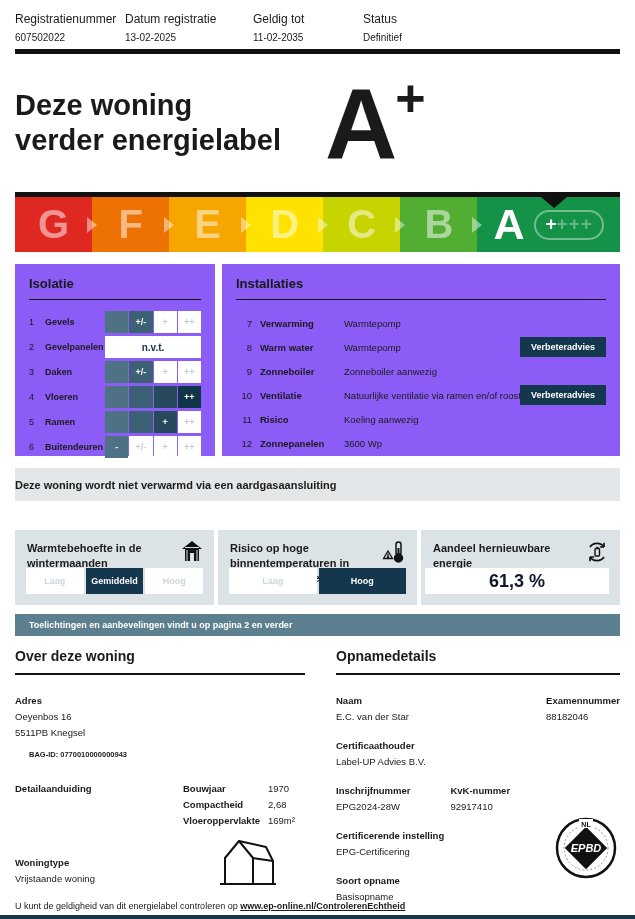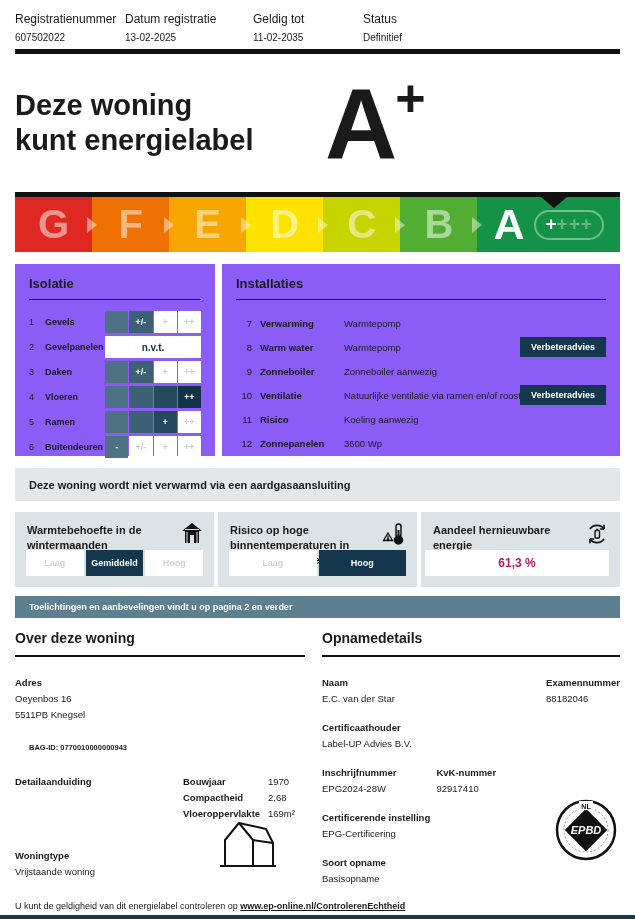--- a/index.html
+++ b/index.html
@@ -59,47 +59,47 @@
          display:flex; align-items:center; justify-content:center; }
 
   .inst-row { display:flex; align-items:center; height:24px; position:relative; }
   .inst-num { width:16px; text-align:right; font-size:9.5px; }
   .inst-lbl { width:90px; font-size:9.5px; font-weight:bold; padding-left:8px; }
   .inst-val { flex:1; font-size:9.5px; padding-left:2px; }
   .advice { position:absolute; right:0; top:2px; background:#14374e; color:#fff; font-size:9px; font-weight:bold;
             padding:5px 11px; cursor:pointer; border:none; }
 
   
-  .gas { height:33px; background:#e4e7e9; display:flex; align-items:center; padding-left:14px;
-         font-size:11px; font-weight:bold; margin-bottom:11px; }
+  .gas { height:33px; background:#e4e7e9; display:flex; align-items:center; 
+         font-size:11px; font-weight:bold; margin-bottom:29px; }
 
   
   .boxes { display:flex; gap:4px; height:75px; margin-bottom:9px; }
   .ibox { background:#dce3e7; flex:1; position:relative; padding:11px 12px; }
   .ibox h4 { font-size:11px; font-weight:bold; line-height:1.35; width:130px; }
   .ibox .icon { position:absolute; top:10px; right:11px; }
   .opts { position:absolute; left:11px; right:11px; bottom:11px; display:flex; gap:2px; }
   .opt { flex:1; height:26px; background:#fff; color:#ccd6db; font-size:9px; font-weight:bold;
          display:flex; align-items:center; justify-content:center; }
   .opt.sel { background:#14374e; color:#fff; }
   .valbox { position:absolute; left:4px; right:11px; bottom:11px; height:26px; background:#fff;
-            display:flex; align-items:center; justify-content:center; font-size:12px; font-weight:bold; color:#be185d; }
+            display:flex; align-items:center; justify-content:center; font-size:18px; font-weight:bold; color:#0f172a; }
 
   
   .note { height:22px; background:#5d8090; color:#fff; font-size:9px; font-weight:bold;
           display:flex; align-items:center; padding-left:14px; margin-bottom:12px; }
 
   
   .details { display:flex; position:relative; height:238px; }
   .dcol h2 { font-size:14px; font-weight:bold; border-bottom:2px solid #111; padding-bottom:9px; margin-bottom:18px; }
   .dleft { width:290px; }
-  .dright { width:300px; margin-left:17px; }
+  .dright { width:300px; margin-left:31px; }
   .fl { font-size:9.5px; font-weight:bold; line-height:16px; }
   .fv { font-size:9.5px; line-height:16px; }
-  .bag { font-size:7.5px; font-weight:bold; margin-top:20px;padding-left:14px; }
+  .bag { font-size:7.5px; font-weight:bold; margin-top:9px;padding-left:14px; }
   .dgrid { display:flex; margin-top:22px; }
   .dgrid .g-left { width:168px; }
   .kv { display:flex; width:122px; }
   .kv .fl { width:85px; }
   .woningtype { margin-top:26px; }
   .house-outline { position:absolute; left:200px; top:180px; }
   .r-row { display:flex; justify-content:space-between; }
   .r-block { margin-bottom:13px; }
   .kvk { width:110px; display:inline-block; vertical-align:top; }
   .stamp { position:absolute; right:2px; top:168px; }
@@ -130,21 +130,21 @@
     <div class="hdr-field hf4">
       <span class="lbl">Status</span>
       <span class="val">Definitief</span>
     </div>
   </div>
   <div class="rule"></div>
 
   <div class="hero">
     <div class="hero-title">
       <span>Deze woning</span><br>
-      <span>kunt energielabel</span>
+      <span>verder energielabel</span>
     </div>
     <div class="hero-label">
       <span class="bigA">A</span>
       <span class="bigPlus">+</span>
     </div>
   </div>
 
   <div class="scale">
     <div class="scale-topbar"></div>
     <div class="segs">

